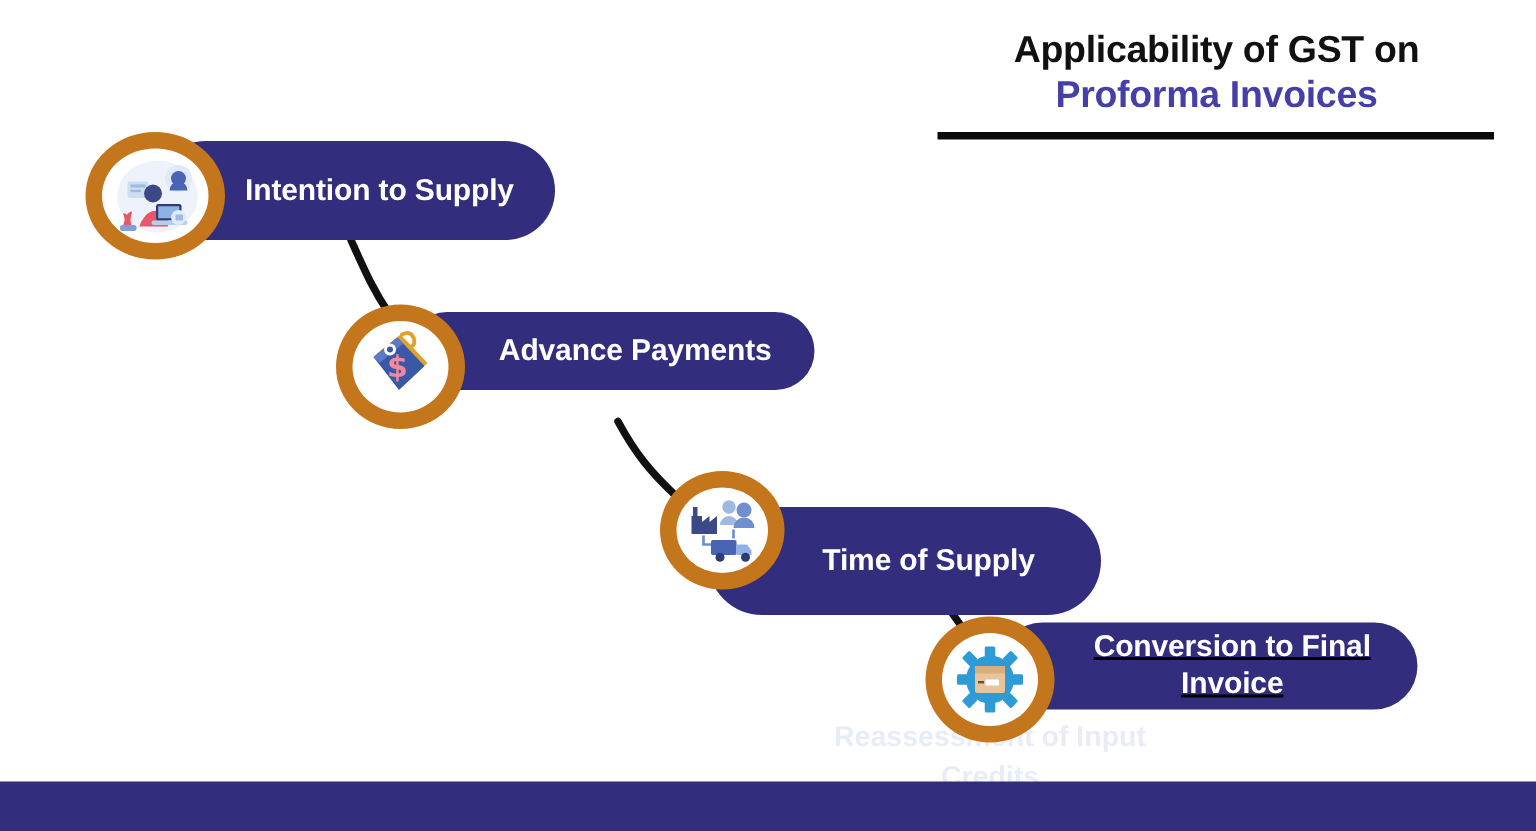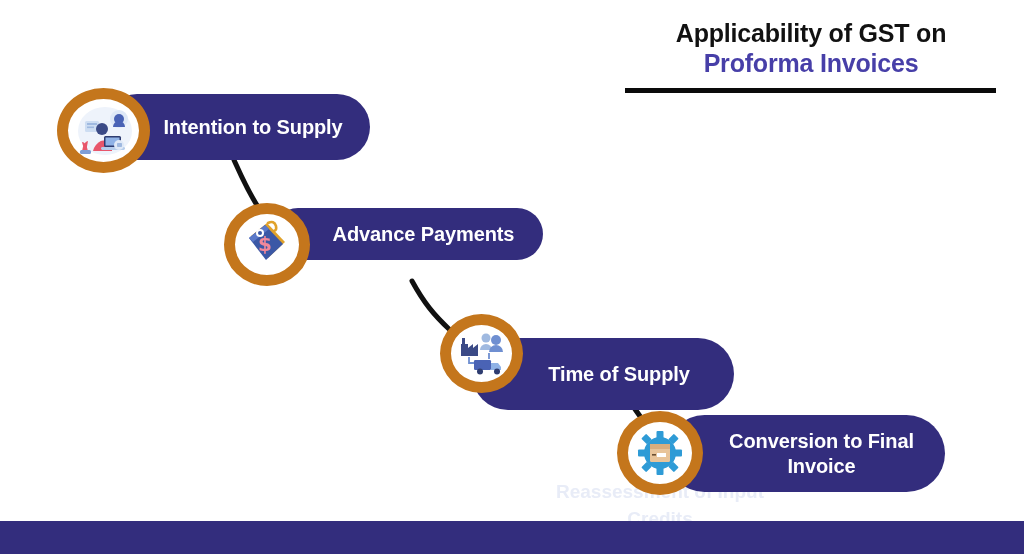--- a/index.html
+++ b/index.html
@@ -161,21 +161,21 @@
         <path d="M33,31 L40,31 L43,35 L43,38 L33,38 Z" fill="#8fb2e6"></path>
         <circle cx="22" cy="39.5" r="3" fill="#2e3c70"></circle>
         <circle cx="39" cy="39.5" r="3" fill="#2e3c70"></circle>
       </svg>
     </div>
   </div>
 
   <div class="ghost">Reassessment of Input Credits</div>
 
   <div class="step">
-    <div class="pill" style="left:666px;top:415px;width:279px;height:77px;">
+    <div class="pill" style="left:666px;top:415px;width:279px;height:58px;text-decoration:underline;">
       <div class="pill-label">Conversion to Final Invoice</div>
     </div>
     <div class="badge" style="left:617px;top:411px;width:86px;height:84px;">
       <svg width="50" height="48" viewBox="0 0 50 48">
         <g fill="#2e9bd6">
           <circle cx="25" cy="24" r="16"></circle>
           <rect x="21.5" y="2" width="7" height="8" rx="1"></rect>
           <rect x="21.5" y="38" width="7" height="8" rx="1"></rect>
           <rect x="3" y="20.5" width="8" height="7" rx="1"></rect>
           <rect x="39" y="20.5" width="8" height="7" rx="1"></rect>

